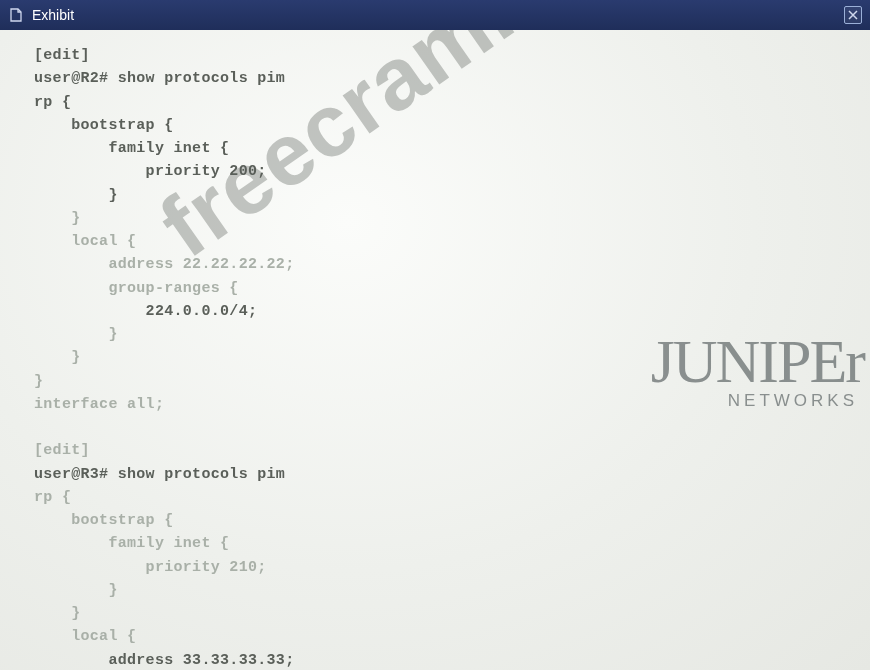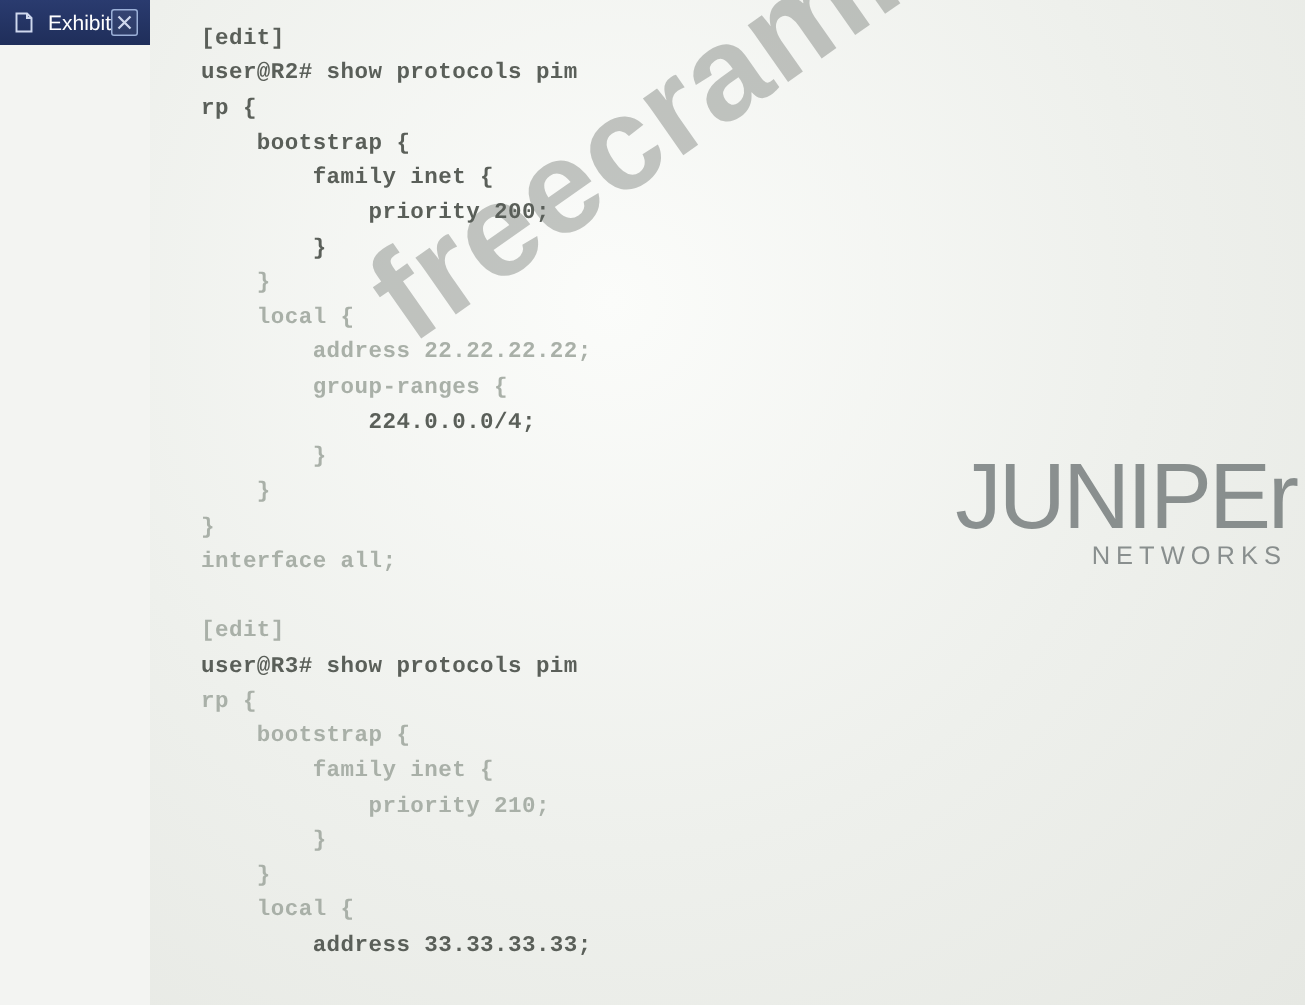--- a/index.html
+++ b/index.html
@@ -9,21 +9,21 @@
       font-family: 'Courier New', monospace;
       background: #fff;
       overflow: hidden;
       position: relative;
     }
     .window {
       width: 870px;
       height: 670px;
       background: #f3f4f2;
       display: flex;
-      flex-direction: row;
+      flex-direction: column;
       position: relative;
     }
     .titlebar {
       height: 30px;
       background: linear-gradient(#2a3b6f, #1f2e5a);
       color: #fff;
       display: flex;
       align-items: center;
       padding: 0 8px;
       font-family: Arial, sans-serif;
@@ -83,21 +83,21 @@
       white-space: nowrap;
     }
     .logo {
       position: absolute;
       right: 6px;
       top: 296px;
       text-align: right;
       pointer-events: none;
     }
     .logo-main {
-      font-family: Liberation Sans, sans-serif;
+      font-family: Liberation Serif, serif;
       font-size: 62px;
       letter-spacing: -2px;
       color: rgba(70, 78, 80, 0.6);
       font-weight: 300;
       margin-left: 36px;
     }
     .logo-sub {
       font-family: Arial, Helvetica, sans-serif;
       font-size: 17px;
       letter-spacing: 4px;

